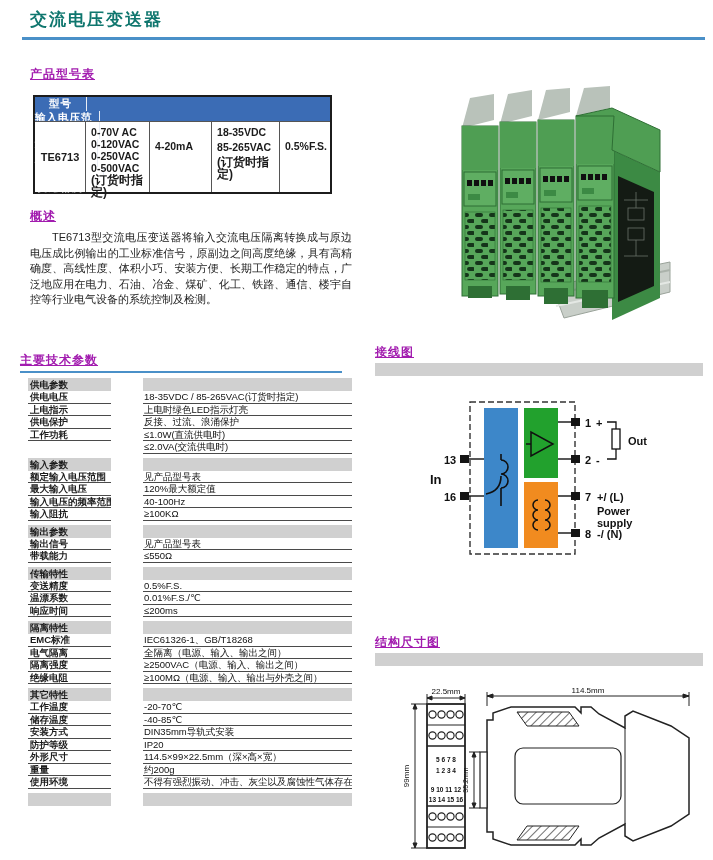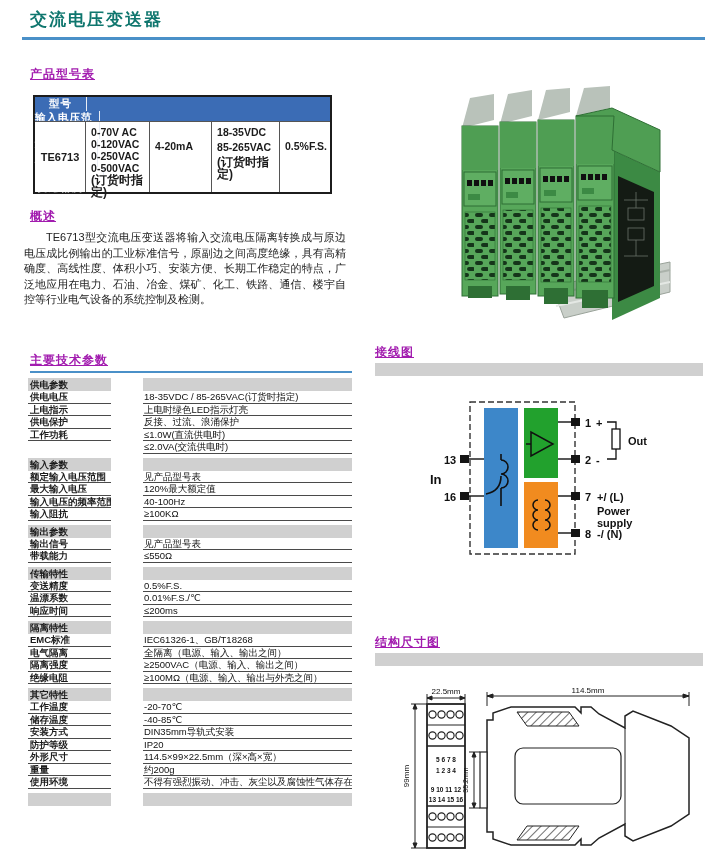--- a/index.html
+++ b/index.html
@@ -31,25 +31,25 @@
   .mt-cell:last-child { border-right:none; }
   .c1 { width:52px; } .c2 { width:65px; } .c3 { width:63px; } .c4 { width:69px; } .c5 { width:50px; }
   .mt-model { display:flex; align-items:center; justify-content:center; padding:0; font-size:11px; }
   .mt-note { font-size:12px; font-weight:bold; letter-spacing:0; }
   .mt-out { padding-top:18px; }
   .mt-acc { padding-top:18px; }
   .mt-power div { margin-bottom:3px; }
 
   
   .overview-head { left:30px; top:208px; }
-  .overview-text { left:24px; top:230px; width:322px; font-size:11px; line-height:15.5px;
+  .overview-text { left:30px; top:230px; width:322px; font-size:11px; line-height:15.5px;
     text-indent:2em; text-align:justify; color:#222; font-weight:500; }
 
   
-  .params-head { left:30px; top:352px; width:322px; }
+  .params-head { left:20px; top:352px; width:322px; }
   .params { left:28px; top:374px; width:324px; font-size:9.5px; }
   .p-sec { display:flex; height:13px; margin-top:4px; }
   .p-sec-l { width:83px; background:#d0d0d0; font-weight:bold; line-height:13px; padding-left:2px; font-size:9.5px; }
   .p-sec-r { flex:1; background:#d0d0d0; }
   .p-gapcol { width:32px; }
   .p-row { display:flex; height:12.5px; }
   .p-label { width:83px; border-bottom:1px solid #4a4a4a; font-weight:bold; line-height:12px;
     padding-left:2px; white-space:nowrap; overflow:hidden; }
   .p-label.noline { border-bottom:none; }
   .p-val { flex:1; border-bottom:1px solid #4a4a4a; line-height:12px; padding-left:1px;

